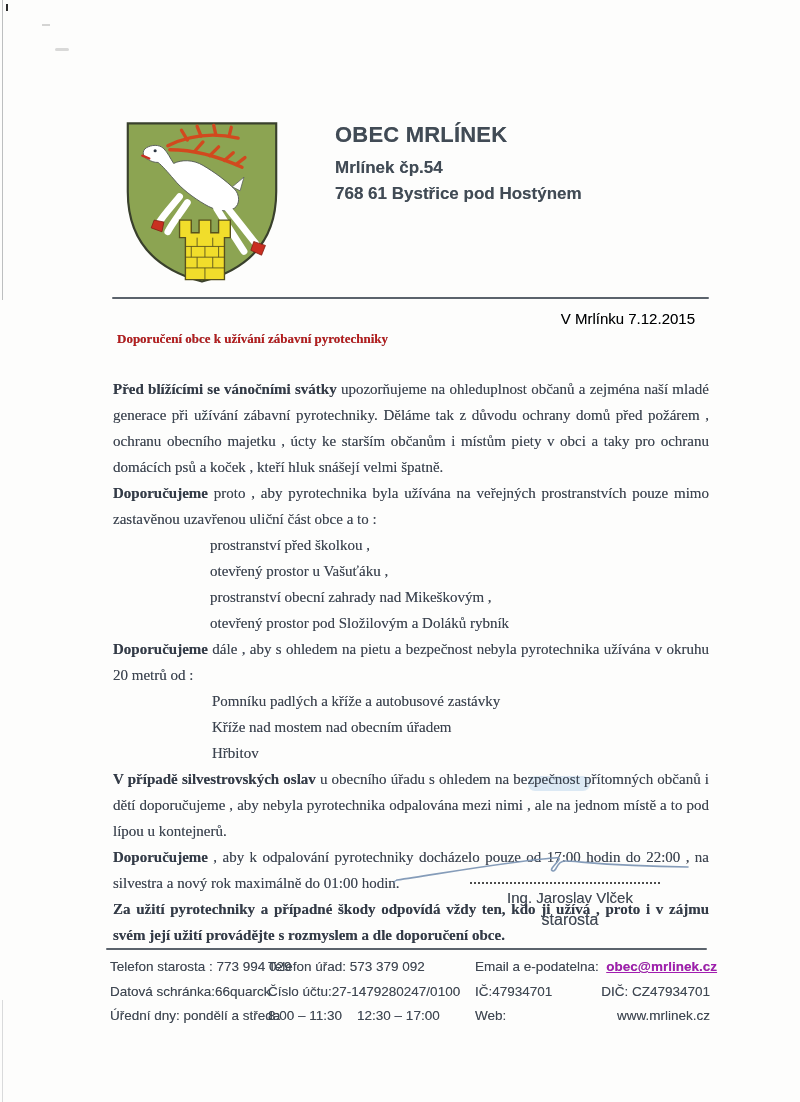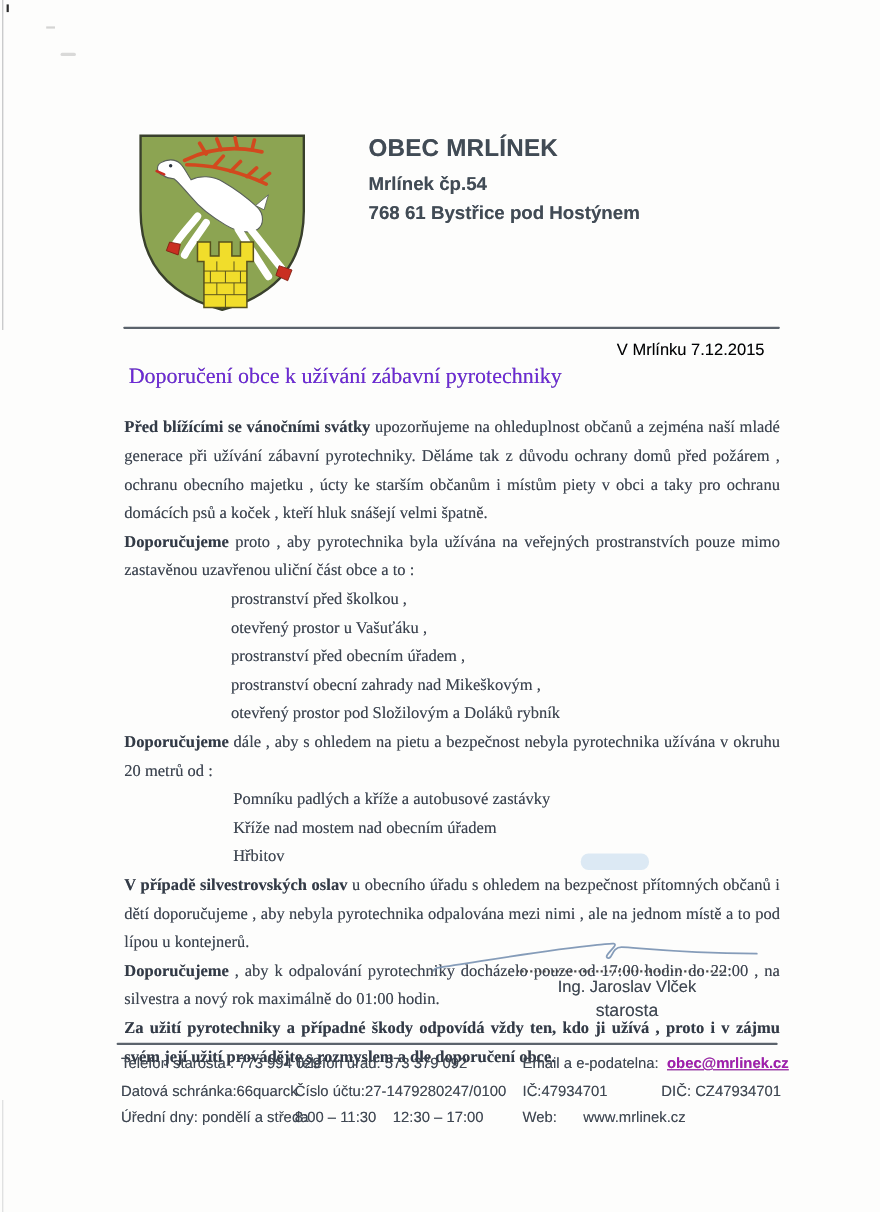--- a/index.html
+++ b/index.html
@@ -36,21 +36,21 @@
   .rule-top{left:112px;top:297px;width:597px;}
   .rule-footer{left:106px;top:948px;width:601px;}
 
   .dateline{
     position:absolute;left:112px;top:310px;width:583px;
     text-align:right;font-family:"Liberation Sans", sans-serif;
     font-size:15px;color:#000000;text-shadow:0 0 .6px rgba(65,75,85,.5);
   }
   .subject{
     position:absolute;left:117px;top:331px;margin:0;
-    font-size:20px;font-weight:normal;color:#6d28d9;
+    font-size:13px;font-weight:bold;color:#b91c1c;
     text-shadow:0 0 .6px rgba(50,58,70,.6);
   }
 
   
   .letter-body{
     position:absolute;left:113px;top:376px;width:596px;
     font-size:15px;line-height:26px;
     text-shadow:0 0 .6px rgba(60,66,76,.55);
   }
   .letter-body p{margin:0;text-align:justify;}
@@ -80,21 +80,21 @@
     color:#3f4752;line-height:24.5px;white-space:nowrap;
     text-shadow:0 0 .5px rgba(63,71,82,.5);
   }
   .fcol-1{left:110px;width:158px;}
   .fcol-2{left:268px;width:205px;}
   .fcol-3{left:475px;width:235px;}
   .frow{height:24.5px;}
   .frow-flex{display:flex;gap:40px;}
   .gap-hours{gap:15px;}
   .gap-icdic{justify-content:space-between;}
-  .gap-web{gap:24px;}
+  .gap-web{gap:24px;justify-content:space-between;}
   .email-link{color:#a21caf;text-decoration:underline;cursor:pointer;font-weight:bold;}
 </style>
 </head>
 <body>
 
 <div class="page">
 
   <div class="edge-line"></div>
   <div class="edge-line2"></div>
   <div class="tick-mark"></div>
@@ -156,21 +156,20 @@
 
   <div class="dateline">V Mrlínku 7.12.2015</div>
 
   <h1 class="subject">Doporučení obce k užívání zábavní pyrotechniky</h1>
 
   <div class="letter-body">
       <p><b>Před blížícími se vánočními svátky</b><span> upozorňujeme na ohleduplnost občanů a zejména naší mladé generace  při užívání zábavní pyrotechniky. Děláme tak z důvodu ochrany domů před požárem , ochranu obecního majetku , úcty ke starším občanům i místům piety v obci a taky pro ochranu domácích psů a koček , kteří hluk snášejí velmi špatně.</span></p>
       <p><b>Doporučujeme</b><span> proto , aby pyrotechnika byla užívána na veřejných prostranstvích pouze mimo zastavěnou uzavřenou uliční část obce a to  :</span></p>
       <div class="list-line indent-1">prostranství před školkou ,</div>
       <div class="list-line indent-1">otevřený prostor   u Vašuťáku ,</div>
-      <div class="list-line indent-1">prostranství před obecním úřadem ,</div>
       <div class="list-line indent-1">prostranství obecní zahrady nad Mikeškovým ,</div>
       <div class="list-line indent-1">otevřený prostor pod Složilovým  a Doláků rybník</div>
       <p><b>Doporučujeme</b><span> dále , aby s ohledem na pietu a bezpečnost nebyla pyrotechnika užívána v okruhu 20 metrů od :</span></p>
       <div class="list-line indent-2">Pomníku padlých a kříže a autobusové zastávky</div>
       <div class="list-line indent-2">Kříže nad mostem nad obecním úřadem</div>
       <div class="list-line indent-2">Hřbitov</div>
       <p><b>V případě silvestrovských oslav</b><span> u obecního úřadu s ohledem na bezpečnost přítomných občanů i dětí doporučujeme , aby nebyla pyrotechnika odpalována mezi nimi , ale na jednom místě a to pod lípou u kontejnerů.</span></p>
       <p><b>Doporučujeme</b><span> , aby k odpalování pyrotechniky docházelo pouze od 17:00 hodin do 22:00 , na silvestra a nový rok maximálně do 01:00 hodin.</span></p>
       <p><b>Za užití pyrotechniky a případné škody odpovídá vždy ten, kdo ji užívá , proto i v zájmu svém její užití provádějte s rozmyslem a dle doporučení obce.</b></p>
     </div>

